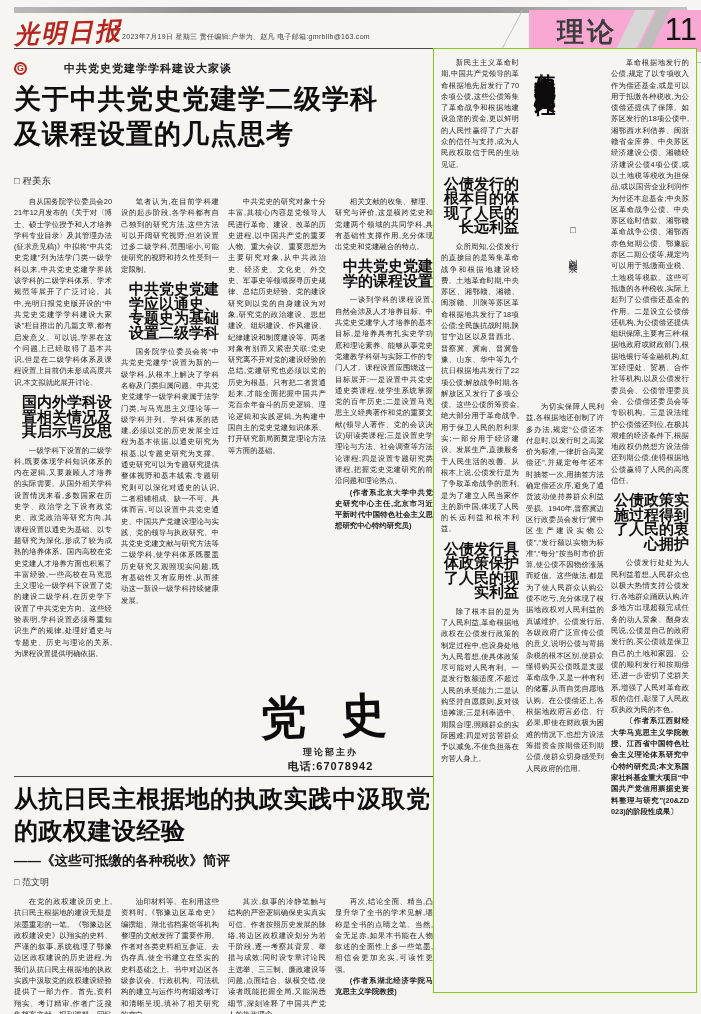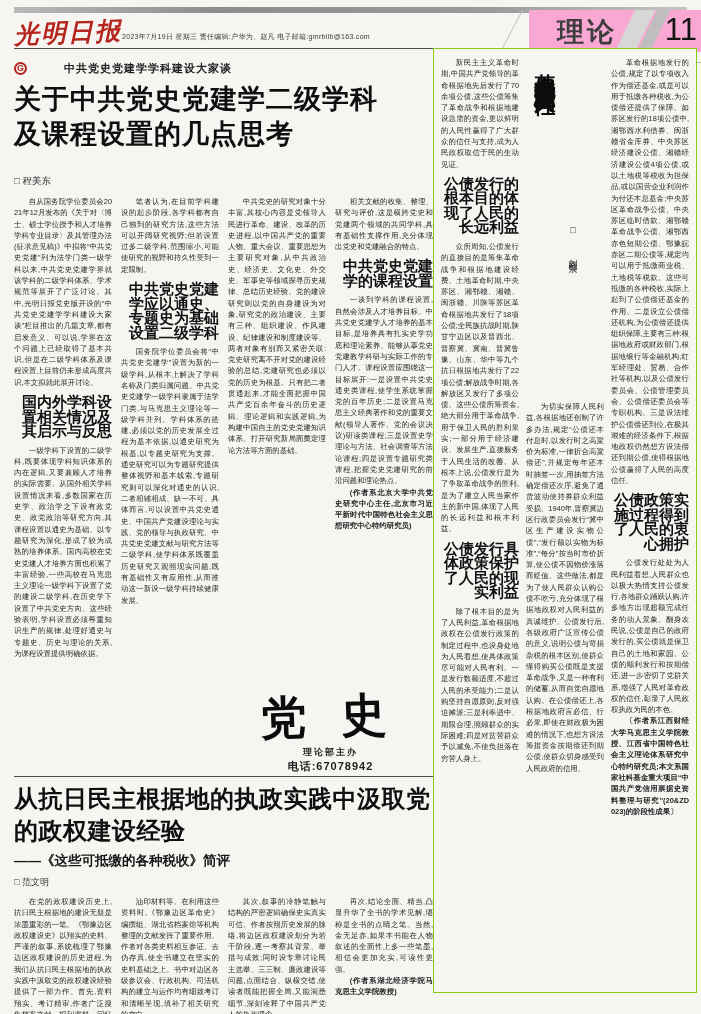--- a/index.html
+++ b/index.html
@@ -119,21 +119,21 @@
         <p>一级学科下设置的二级学科,既要体现学科知识体系的内在逻辑,又要兼顾人才培养的实际需要。从国外相关学科设置情况来看,多数国家在历史学、政治学之下设有政党史、政党政治等研究方向,其课程设置以通史为基础、以专题研究为深化,形成了较为成熟的培养体系。国内高校在党史党建人才培养方面也积累了丰富经验,一些高校在马克思主义理论一级学科下设置了党的建设二级学科,在历史学下设置了中共党史方向。这些经验表明,学科设置必须尊重知识生产的规律,处理好通史与专题史、历史与理论的关系,为课程设置提供明确依据。</p>
       </div>
       <div class="col">
         <p>笔者认为,在目前学科建设的起步阶段,各学科都有自己独到的研究方法,这些方法可以开阔研究视野;但若设置过多二级学科,范围缩小,可能使研究的视野和持久性受到一定限制。</p>
         <h3>中共党史党建学应以通史、专题史为基础设置二级学科</h3>
         <p>国务院学位委员会将“中共党史党建学”设置为新的一级学科,从根本上解决了学科名称及门类归属问题。中共党史党建学一级学科隶属于法学门类,与马克思主义理论等一级学科并列。学科体系的搭建,必须以党的历史发展全过程为基本依据,以通史研究为根基,以专题史研究为支撑。通史研究可以为专题研究提供整体视野和基本线索,专题研究则可以深化对通史的认识,二者相辅相成、缺一不可。具体而言,可以设置中共党史通史、中国共产党建设理论与实践、党的领导与执政研究、中共党史党建文献与研究方法等二级学科,使学科体系既覆盖历史研究又观照现实问题,既有基础性又有应用性,从而推动这一新设一级学科持续健康发展。</p>
       </div>
       <div class="cols34">
         <div class="pair">
           <div class="col">
-            <p>中共党史的研究对象十分丰富,其核心内容是党领导人民进行革命、建设、改革的历史进程,以中国共产党的重要人物、重大会议、重要思想为主要研究对象,从中共政治史、经济史、文化史、外交史、军事史等领域探寻历史规律、总结历史经验。党的建设研究则以党的自身建设为对象,研究党的政治建设、主要有三种、组织建设、作风建设、纪律建设和制度建设等。两者对象有别而又紧密关联:党史研究离不开对党的建设经验的总结,党建研究也必须以党的历史为根基。只有把二者贯通起来,才能全面把握中国共产党百余年奋斗的历史逻辑、理论逻辑和实践逻辑,为构建中国自主的党史党建知识体系、打开研究新局面奠定理论方法等方面的基础。</p>
+            <p>中共党史的研究对象十分丰富,其核心内容是党领导人民进行革命、建设、改革的历史进程,以中国共产党的重要人物、重大会议、重要思想为主要研究对象,从中共政治史、经济史、文化史、外交史、军事史等领域探寻历史规律、总结历史经验。党的建设研究则以党的自身建设为对象,研究党的政治建设、思想建设、组织建设、作风建设、纪律建设和制度建设等。两者对象有别而又紧密关联:党史研究离不开对党的建设经验的总结,党建研究也必须以党的历史为根基。只有把二者贯通起来,才能全面把握中国共产党百余年奋斗的历史逻辑、理论逻辑和实践逻辑,为构建中国自主的党史党建知识体系、打开研究新局面奠定理论方法等方面的基础。</p>
           </div>
           <div class="col">
             <p>相关文献的收集、整理、研究与评价,这是横跨党史和党建两个领域的共同学科,具有基础性支撑作用,充分体现出党史和党建融合的特点。</p>
             <h3>中共党史党建学的课程设置</h3>
             <p>一谈到学科的课程设置,自然会涉及人才培养目标。中共党史党建学人才培养的基本目标,是培养具有扎实史学功底和理论素养、能够从事党史党建教学科研与实际工作的专门人才。课程设置应围绕这一目标展开:一是设置中共党史通史类课程,使学生系统掌握党的百年历史;二是设置马克思主义经典著作和党的重要文献(领导人著作、党的会议决议)研读类课程;三是设置史学理论与方法、社会调查等方法论课程;四是设置专题研究类课程,把握党史党建研究的前沿问题和理论热点。</p>
             <p class="bio">(作者系北京大学中共党史研究中心主任,北京市习近平新时代中国特色社会主义思想研究中心特约研究员)</p>
           </div>
         </div>
         <div class="promo">
           <div class="promo-callig">党史</div>

